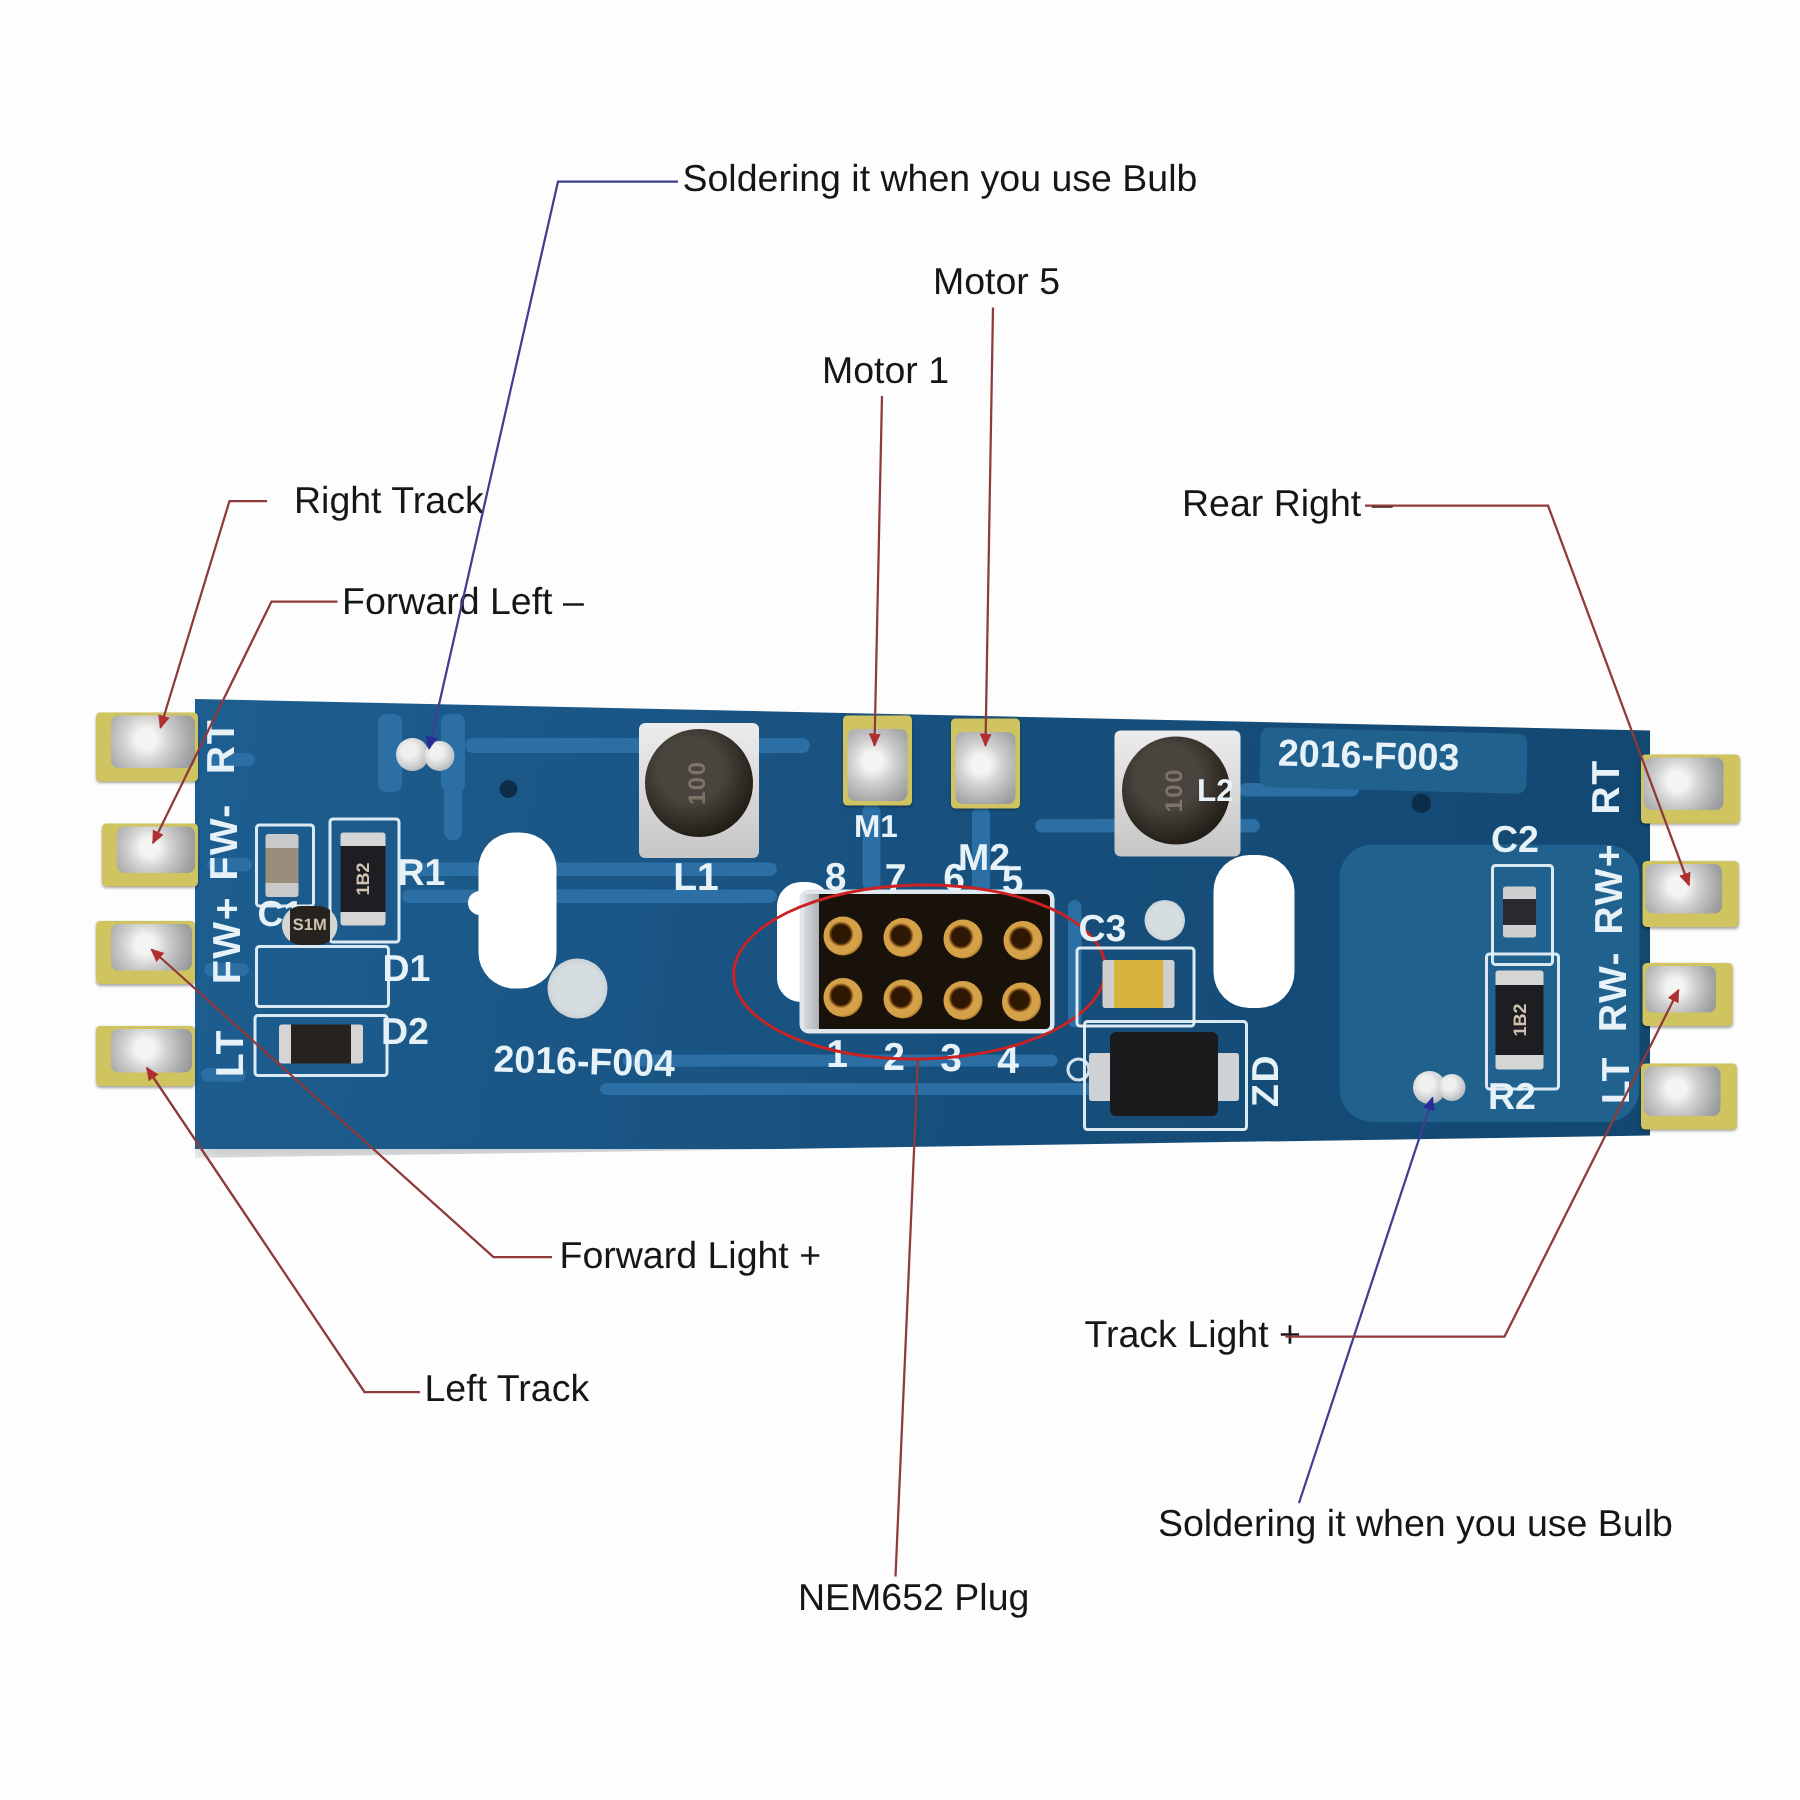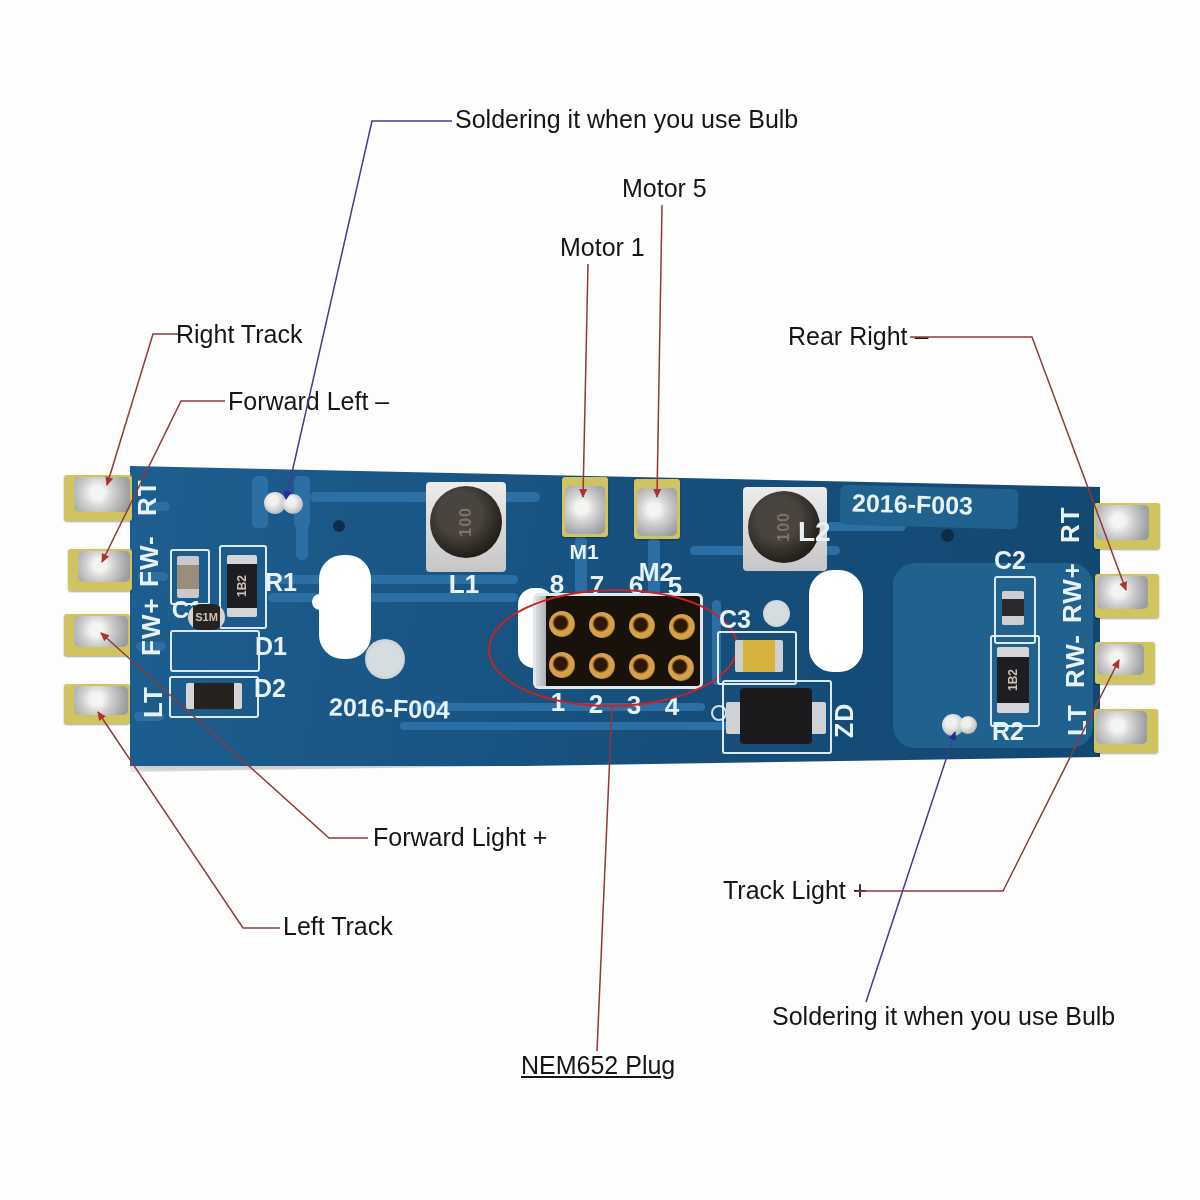--- a/index.html
+++ b/index.html
@@ -173,21 +173,21 @@
   <div class="lpad" style="left:426px;top:482px;width:80px;height:90px;"></div>
   <div class="coil" style="left:430px;top:486px;width:72px;height:72px;">
     <span class="coilmark">100</span>
   </div>
   <div class="silktext" style="left:440px;top:569px;width:48px;font-size:26px;text-align:center;">L1</div>
 
   <div class="lpad" style="left:743px;top:487px;width:84px;height:84px;"></div>
   <div class="coil" style="left:748px;top:491px;width:72px;height:72px;">
     <span class="coilmark">100</span>
   </div>
-  <div class="silktext" style="left:798px;top:516px;font-size:28px;">L2</div>
+  <div class="silktext" style="left:798px;top:516px;font-size:21px;">L2</div>
 
   <div class="silktext" style="left:852px;top:490px;transform:rotate(1.5deg);">2016-F003</div>
   <div class="silktext" style="left:329px;top:694px;transform:rotate(1.5deg);">2016-F004</div>
 
   <div class="socket" style="left:536px;top:596px;width:164px;height:90px;">
     <div class="sockedge" style="left:0;top:0;width:10px;height:90px;"></div>
   </div>
   <div class="pinhole" style="left:549px;top:611px;"></div>
   <div class="pinhole" style="left:589px;top:612px;"></div>
   <div class="pinhole" style="left:629px;top:613px;"></div>
@@ -225,29 +225,29 @@
   <div class="silkbox" style="left:990px;top:635px;width:46px;height:88px;"></div>
   <div class="resv" style="left:997px;top:647px;width:32px;height:66px;">
     <div class="chipmark">
         <span class="vmark">1B2</span>
       </div>
   </div>
   <div class="silktext" style="left:992px;top:717px;font-size:25px;">R2</div>
 
   <div class="ann" style="left:455px;top:106px;">Soldering it when you use Bulb</div>
   <div class="ann" style="left:622px;top:175px;">Motor 5</div>
-  <div class="ann" style="left:560px;top:234px;">Motor 1</div>
-  <div class="ann" style="left:176px;top:321px;">Right Track</div>
+  <div class="ann" style="left:548px;top:234px;">Motor 1</div>
+  <div class="ann" style="left:196px;top:321px;">Right Track</div>
   <div class="ann" style="left:228px;top:388px;">Forward Left –</div>
   <div class="ann" style="left:788px;top:323px;">Rear Right –</div>
   <div class="ann" style="left:373px;top:824px;">Forward Light +</div>
   <div class="ann" style="left:283px;top:913px;">Left Track</div>
   <div class="ann" style="left:723px;top:877px;">Track Light +</div>
   <div class="ann" style="left:772px;top:1003px;">Soldering it when you use Bulb</div>
-  <div class="ann" style="left:521px;top:1052px;text-decoration:underline;">NEM652 Plug</div>
+  <div class="ann" style="left:532px;top:1052px;">NEM652 Plug</div>
 
   <svg class="lines" width="1200" height="1200" viewBox="0 0 1200 1200">
     <defs>
       <marker id="ra" markerWidth="11" markerHeight="11" refX="8" refY="5" orient="auto" markerUnits="userSpaceOnUse">
         <path d="M0,1 L9,5 L0,9 z" fill="#b03030"></path>
       </marker>
       <marker id="ba" markerWidth="11" markerHeight="11" refX="8" refY="5" orient="auto" markerUnits="userSpaceOnUse">
         <path d="M0,1 L9,5 L0,9 z" fill="#2a2a9a"></path>
       </marker>
     </defs>

